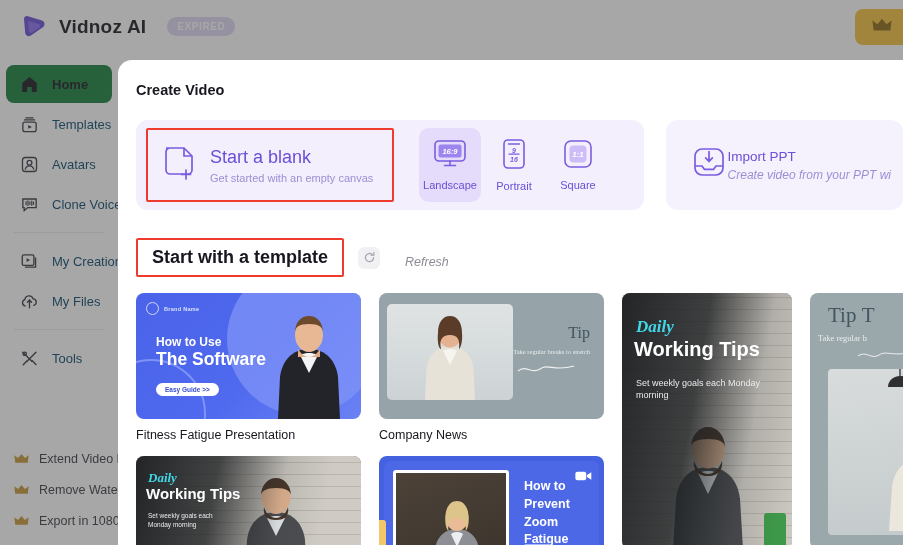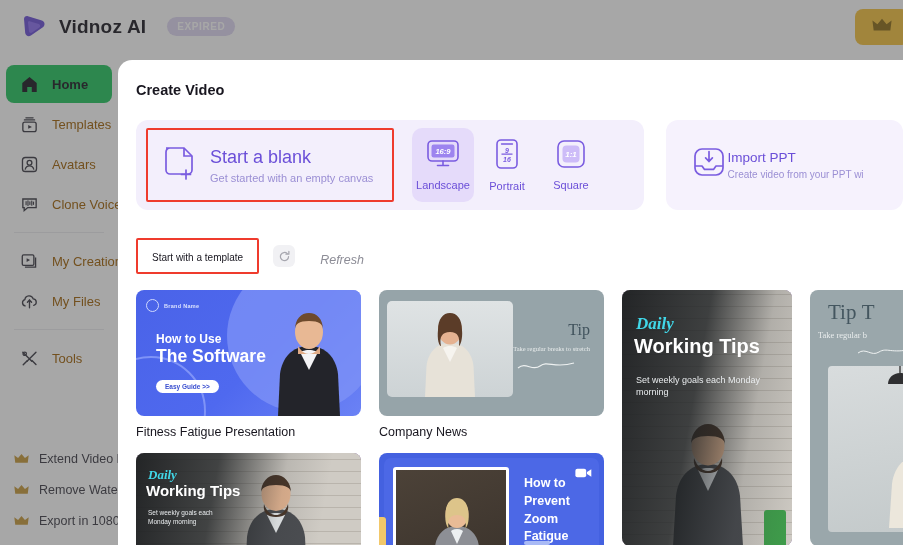--- a/index.html
+++ b/index.html
@@ -36,22 +36,22 @@
   
   .sidebar {
     position: absolute; top: 53px; left: 0; width: 118px; height: 492px;
     background: #ffffff; padding-top: 10px;
   }
   .nav-item {
     display: flex; align-items: center; gap: 13px;
     height: 38px; padding-left: 14px; margin: 2px 6px;
     border-radius: 8px; cursor: pointer; white-space: nowrap;
   }
-  .nav-item.active { background: #22c55e; }
-  .nav-label { font-size: 13px; color: #a16207; }
+  .nav-item.active { background: #15803d; }
+  .nav-label { font-size: 13px; color: #0c4a6e; }
   .nav-item.active .nav-label { color: #18161f; font-weight: 600; }
   .nav-ico { width: 19px; height: 19px; flex: none; display: block; }
   .nav-sep { height: 1px; background: #ebebef; margin: 9px 14px; }
 
   .promo-item {
     display: flex; align-items: center; gap: 10px;
     height: 31px; padding-left: 14px; white-space: nowrap; cursor: pointer;
   }
   .promo-label { font-size: 12.5px; color: #3b3a44; }
   .crown { width: 15px; height: 15px; flex: none; }
@@ -78,42 +78,42 @@
     padding: 0 8px 0 0;
   }
   .blank-left {
     position: relative; flex: none; width: 248px; height: 74px; margin-left: 10px;
     display: flex; align-items: center; gap: 14px; padding-left: 14px;
     border: 2px solid #ef3b2d; border-radius: 2px; cursor: pointer;
   }
   .blank-title { font-size: 18px; color: #6b4fd8; font-weight: 500; }
   .blank-sub { font-size: 11px; color: #9b8fd4; margin-top: 4px; }
 
-  .ratio-group { display: flex; gap: 2px; margin-left: 18px; }
+  .ratio-group { display: flex; gap: 2px; margin-left: 25px; }
   .ratio-btn {
     width: 62px; height: 74px; border-radius: 10px;
     display: flex; flex-direction: column; align-items: center; justify-content: center;
     gap: 6px; cursor: pointer;
   }
   .ratio-btn.sel { background: #e5dbfa; }
   .ratio-label { font-size: 11px; color: #6b4fd8; }
 
   .ppt-card {
     width: 238px; height: 90px; background: #f6f2fd;
     border-radius: 12px; display: flex; align-items: center; 
     padding-left: 24px; cursor: pointer; overflow: hidden;
   }
   .ppt-title { font-size: 13.5px; color: #6b4fd8; font-weight: 500; white-space: nowrap; }
-  .ppt-sub { font-size: 10px; color: #9b8fd4; margin-top: 4px; white-space: nowrap; }
+  .ppt-sub { font-size: 12px; color: #9b8fd4; margin-top: 4px; white-space: nowrap; font-style: italic; }
 
   .tpl-head { display: flex; align-items: center; gap: 14px; margin-top: 28px; }
   .tpl-head-box {
     border: 2px solid #ef3b2d; padding: 7px 14px; border-radius: 2px;
   }
-  .tpl-head-title { font-size: 10px; font-weight: 400; color: #18161f; }
+  .tpl-head-title { font-size: 18px; font-weight: 700; color: #18161f; }
   .refresh-btn { display: flex; align-items: flex-end; gap: 25px; cursor: pointer; font-style: italic; }
   .refresh-chip {
     width: 22px; height: 22px; border-radius: 6px; background: #f1f1f4;
     display: flex; align-items: center; justify-content: center;
   }
   .refresh-label { font-size: 12.5px; color: #8c8c96; }
 
   
   .tpl-grid {
     display: flex; gap: 18px; margin-top: 16px;

